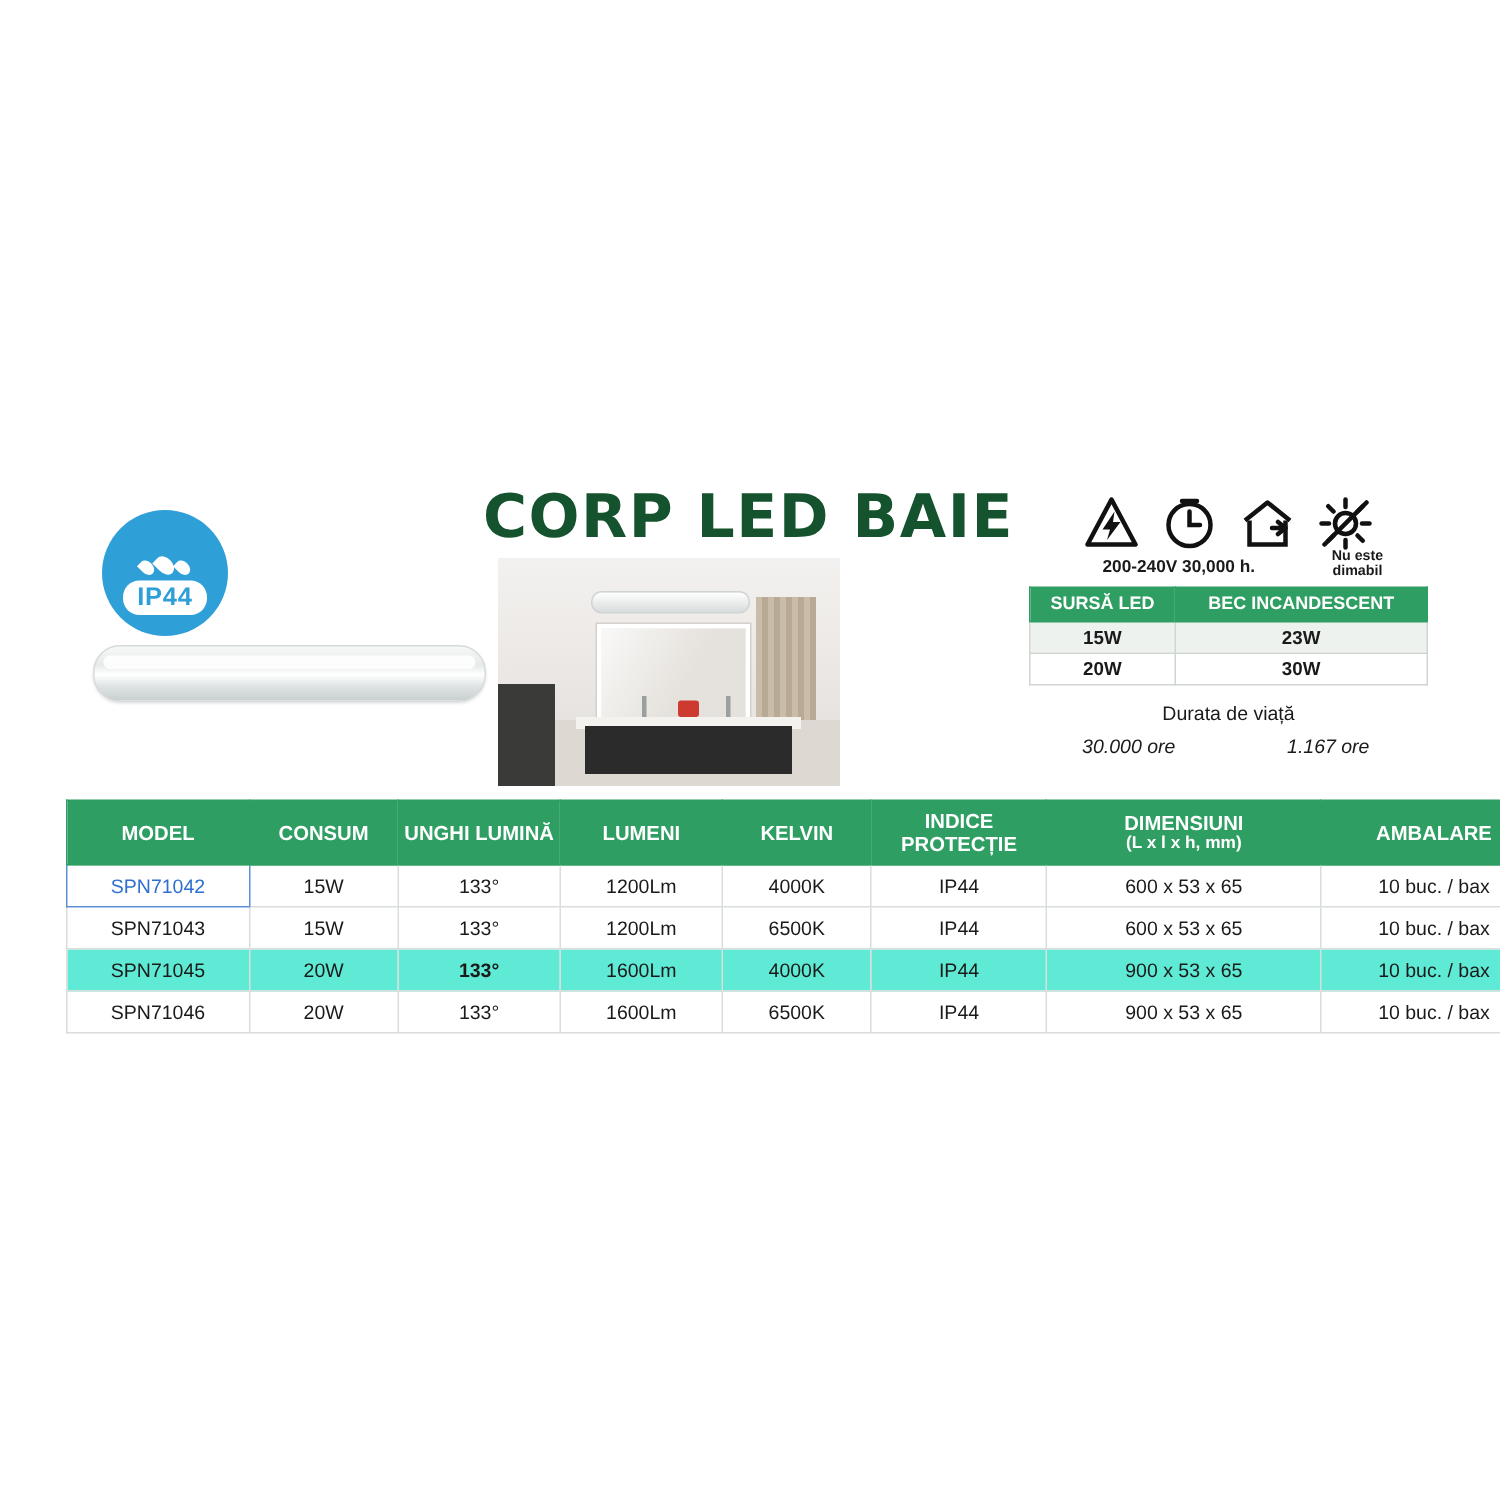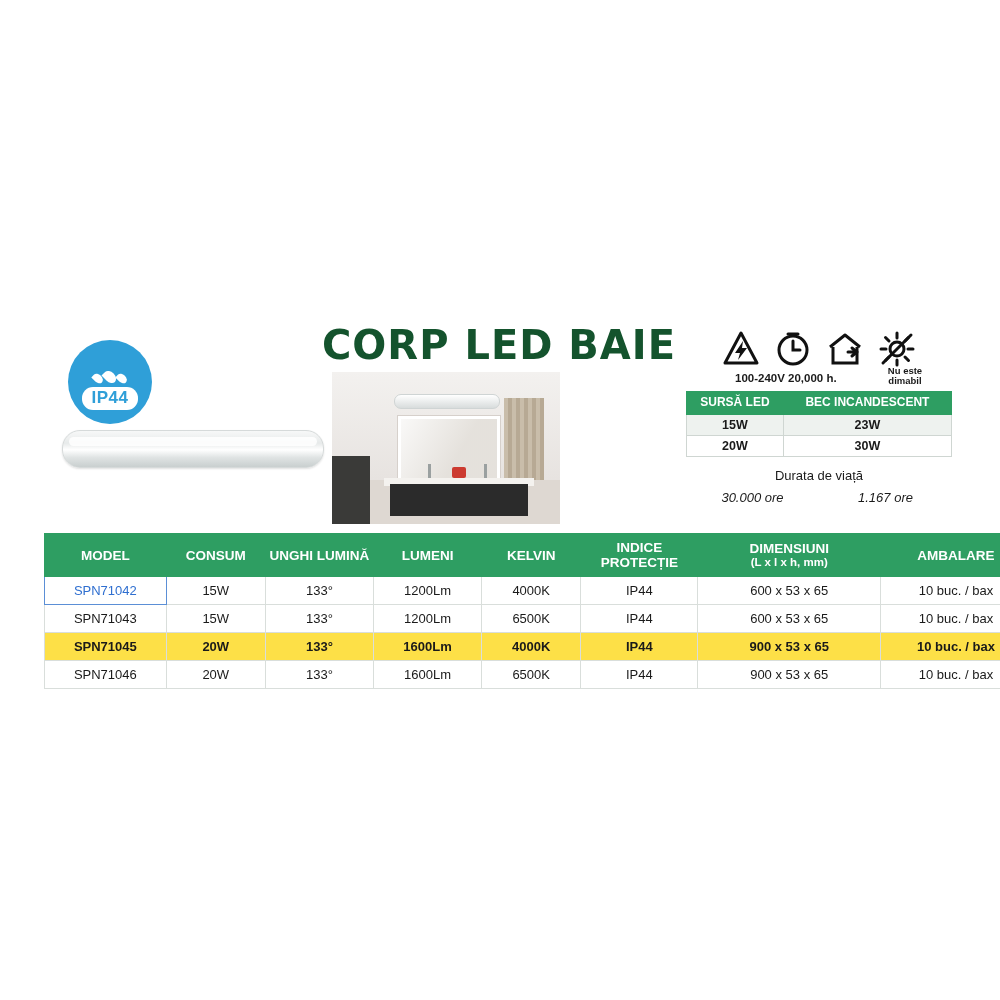--- a/index.html
+++ b/index.html
@@ -269,21 +269,21 @@
     font-weight: bold;
     display: block;
   }
   .main-table td {
     border: 1px solid #d9dedb;
     text-align: center;
     padding: 6px 2px;
     color: #1a1a1a;
     font-size: 13px;
   }
-  .main-table tr.alt td { background: #fde047; font-weight: bold; }
+  .main-table tr.alt td { background: #5eead4; }
   .main-table td.model-sel {
     color: #2f6fd0;
     border: 1px solid #5b8fd6;
     background: #ffffff;
   }
   .main-table td.bold { font-weight: bold; }
 </style>
 </head>
 <body>
 
@@ -346,21 +346,21 @@
           <path d="M7.5 7.5 l3.5 3.5"></path>
             <path d="M27 27 l3.5 3.5"></path>
           <path d="M30.5 7.5 l-3.5 3.5"></path>
             <path d="M11 27 l-3.5 3.5"></path>
         </g>
         <path d="M5 33 L33 5" stroke="#111" stroke-width="3" stroke-linecap="round"></path>
       </svg>
     </div>
   </div>
 
-  <div class="volt-text">100-240V 20,000 h.</div>
+  <div class="volt-text">200-240V 30,000 h.</div>
   <div class="dimabil-text">Nu este dimabil</div>
 
   <div class="photo">
     <div class="ph-wall"></div>
     <div class="ph-floor"></div>
     <div class="ph-panel-r"></div>
     <div class="ph-lamp"></div>
     <div class="ph-mirror"></div>
     <div class="ph-counter"></div>
     <div class="ph-vanity"></div>

